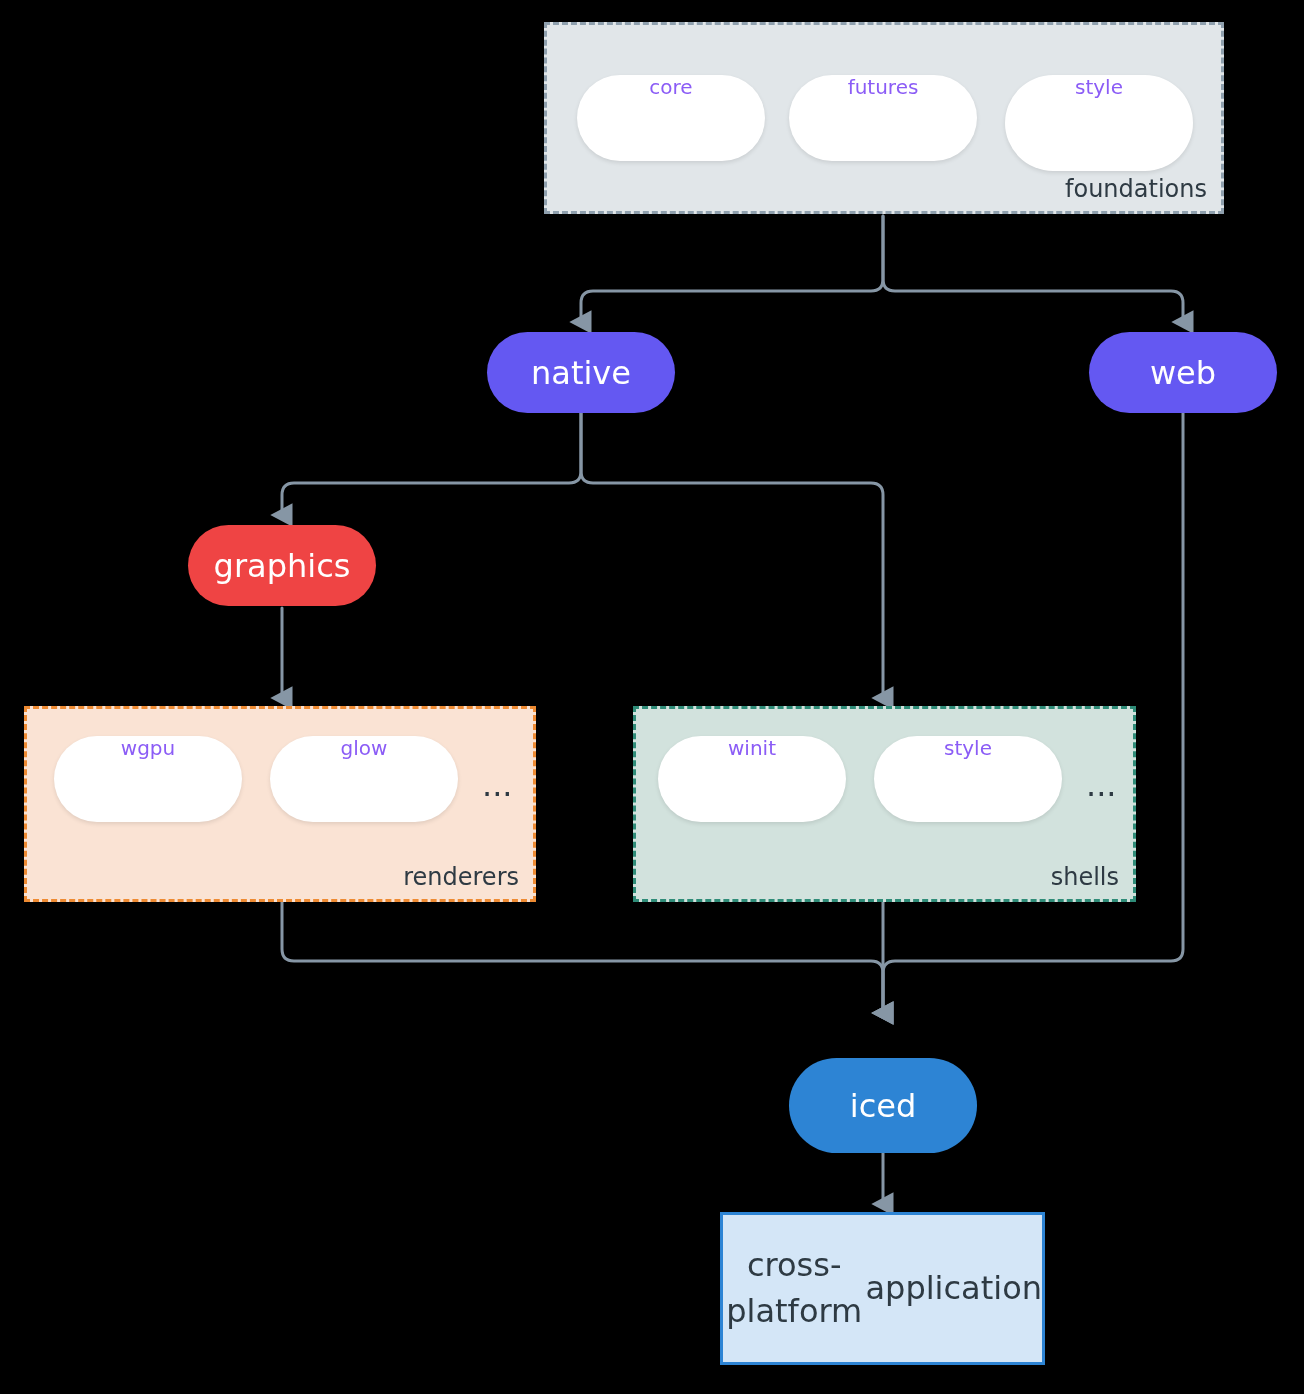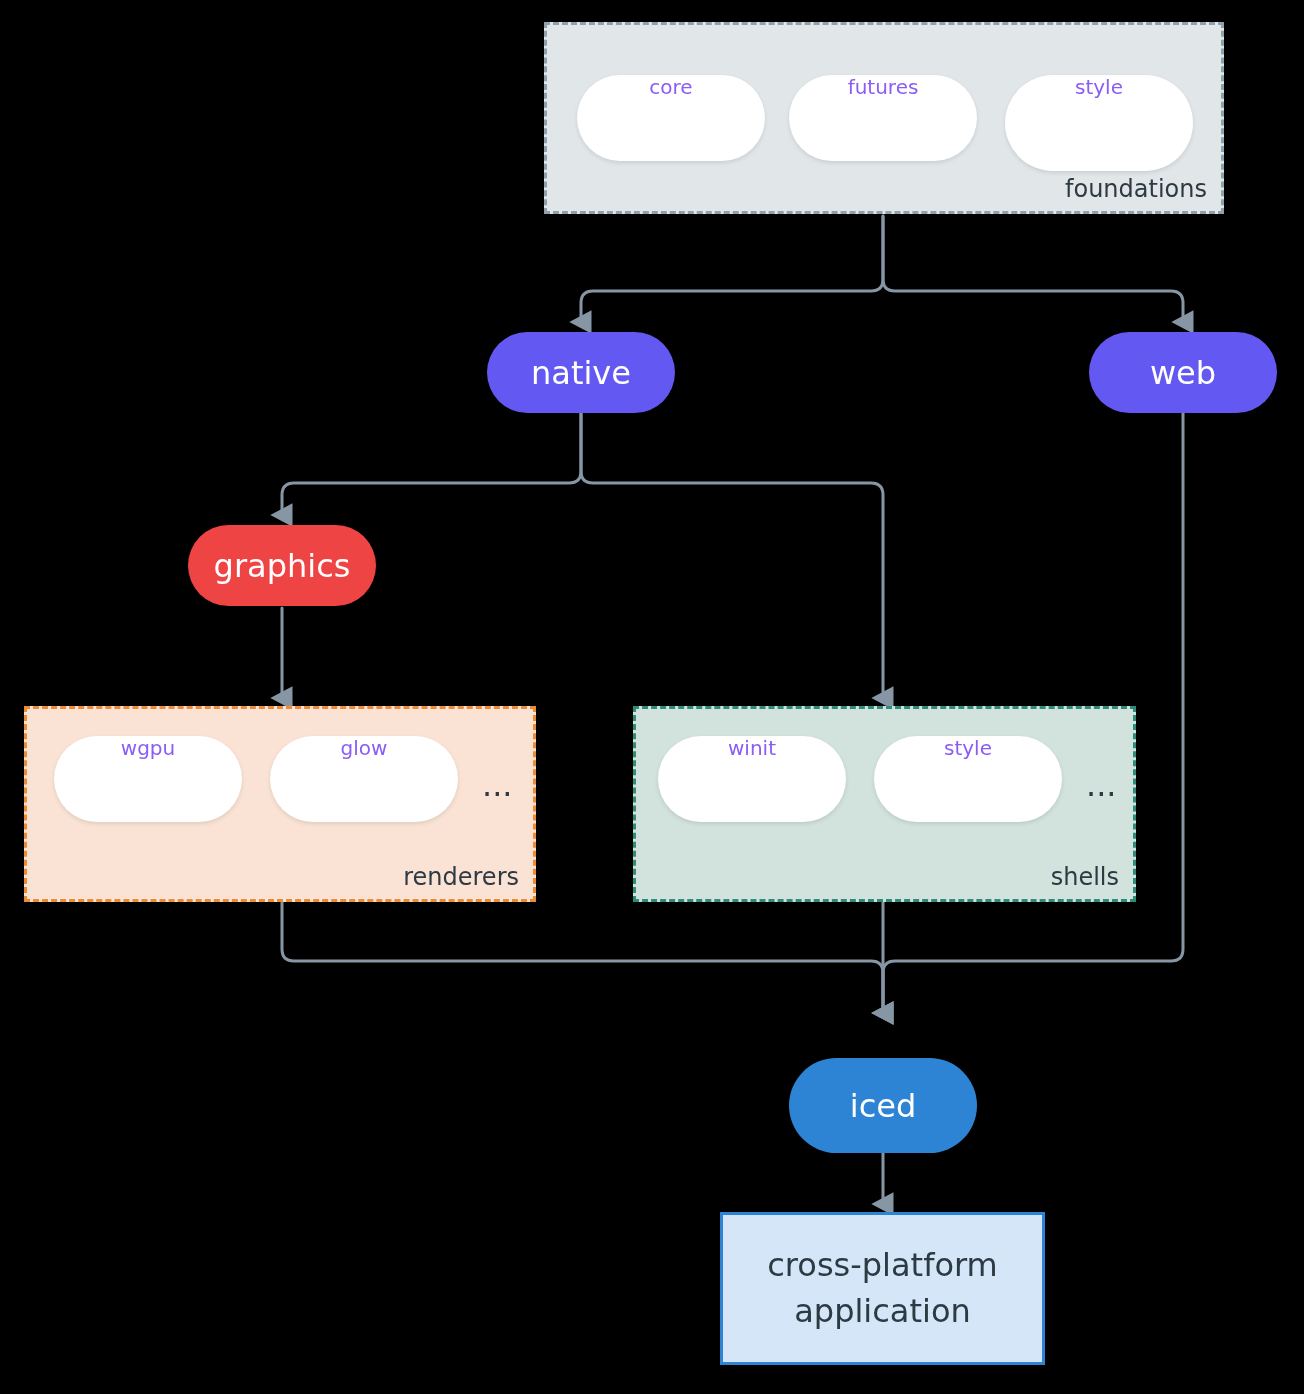--- a/index.html
+++ b/index.html
@@ -104,21 +104,20 @@
 
   
   #node-app {
     position: absolute;
     left: 720px; top: 1212px;
     width: 325px; height: 153px;
     box-sizing: border-box;
     background: #D4E6F7;
     border: 3px solid #2D84D4;
     display: flex;
-    flex-direction: column;
     align-items: center;
     justify-content: center;
     color: #2E3A43;
     font-size: 32px;
     line-height: 1.42;
     text-align: center;
   }
 </style>
 </head>
 <body>

